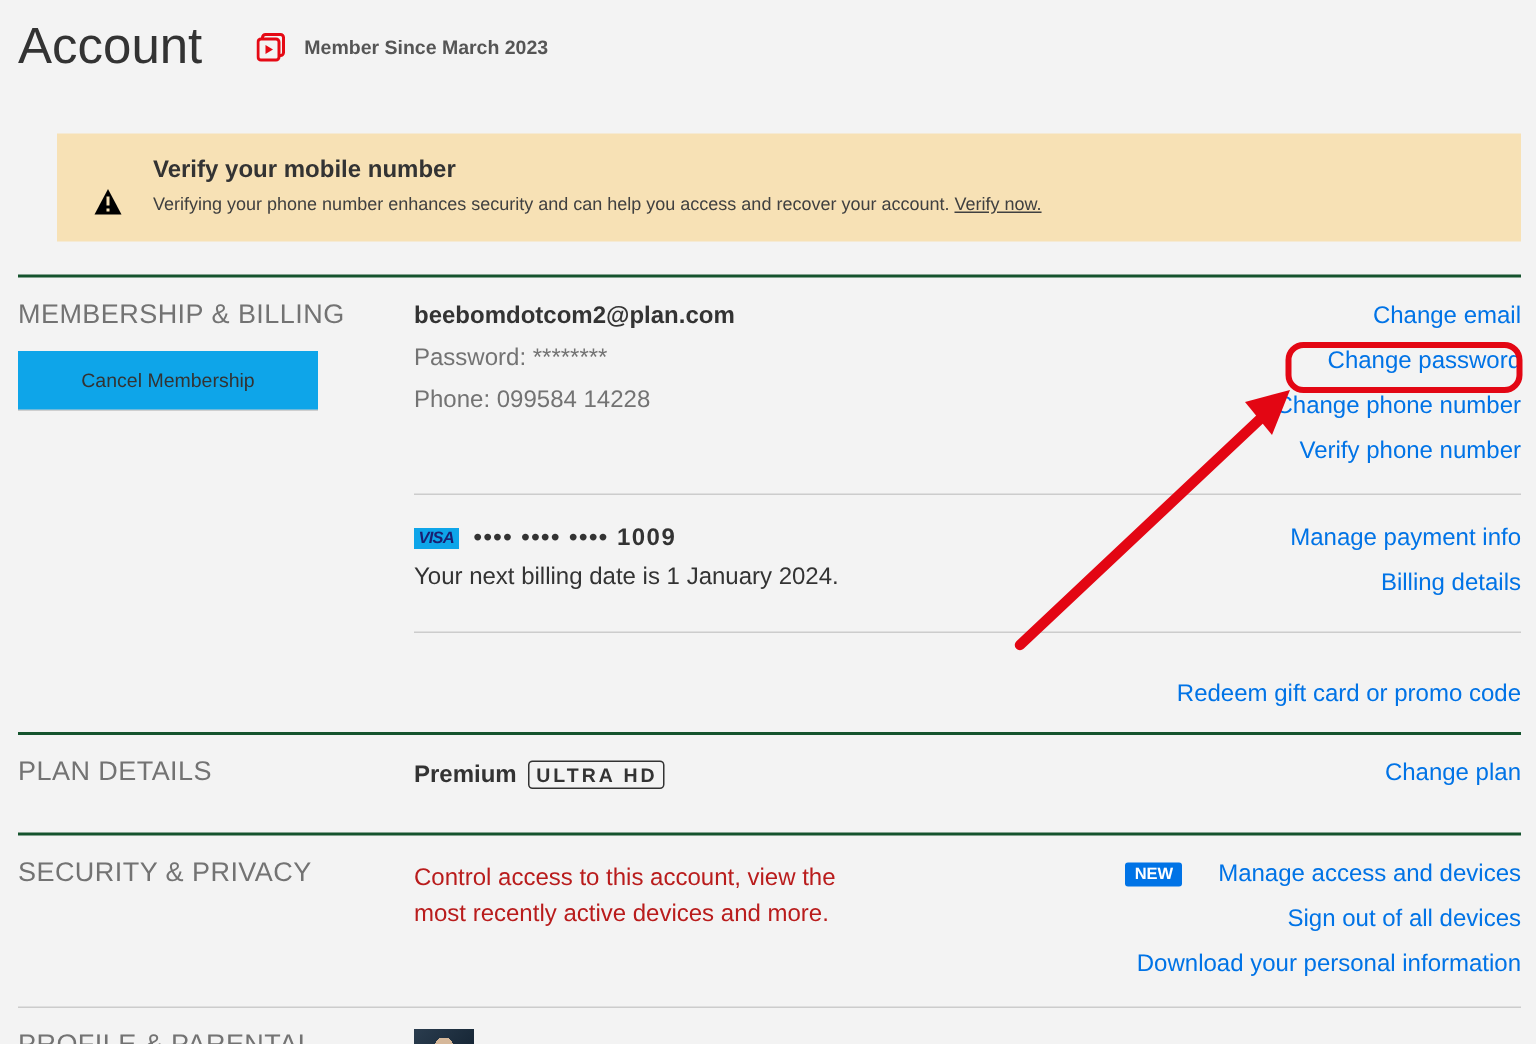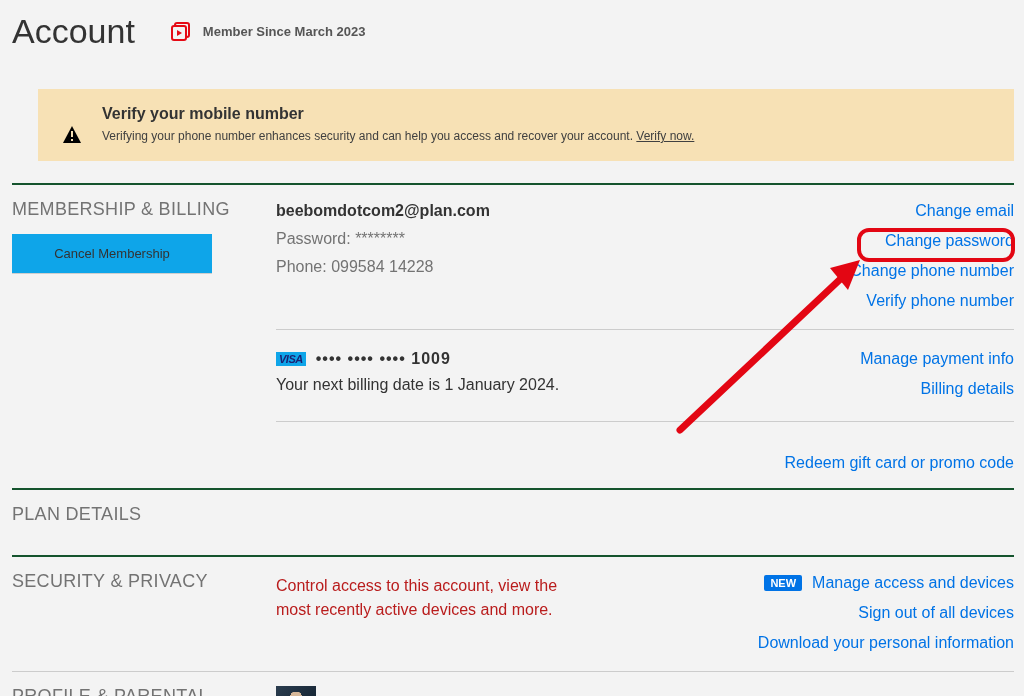--- a/index.html
+++ b/index.html
@@ -191,21 +191,21 @@
       font-size: 11px;
       font-weight: 700;
       padding: 2px 6px;
       border-radius: 2px;
       margin-right: 6px;
       vertical-align: middle;
     }
     .new-link-wrap {
       display: flex;
       align-items: center;
-      gap: 4px;
+      gap: 18px;
     }
 
     .profile-section {
       border-top: 1px solid #ccc;
       display:flex;
       padding-top: 14px;
     }
     .avatar {
       width: 40px;
       height: 40px;
@@ -312,20 +312,31 @@
       <div class="redeem-row">
         <span class="link">Redeem gift card or promo code</span>
       </div>
     </div>
   </div>
 
   <div class="section">
     <div class="section-left">
       <div class="section-label">PLAN DETAILS</div>
     </div>
+    <div class="section-right">
+      <div class="info-row">
+        <div class="plan-line">
+          <span class="plan-name">Premium</span>
+          <span class="uhd-badge">ULTRA HD</span>
+        </div>
+        <div class="info-right">
+          <span class="link">Change plan</span>
+        </div>
+      </div>
+    </div>
   </div>
 
   <div class="section">
     <div class="section-left">
       <div class="section-label">SECURITY &amp; PRIVACY</div>
     </div>
     <div class="section-right">
       <div class="info-row">
         <div class="security-desc">Control access to this account, view the most recently active devices and more.</div>
         <div class="info-right">

